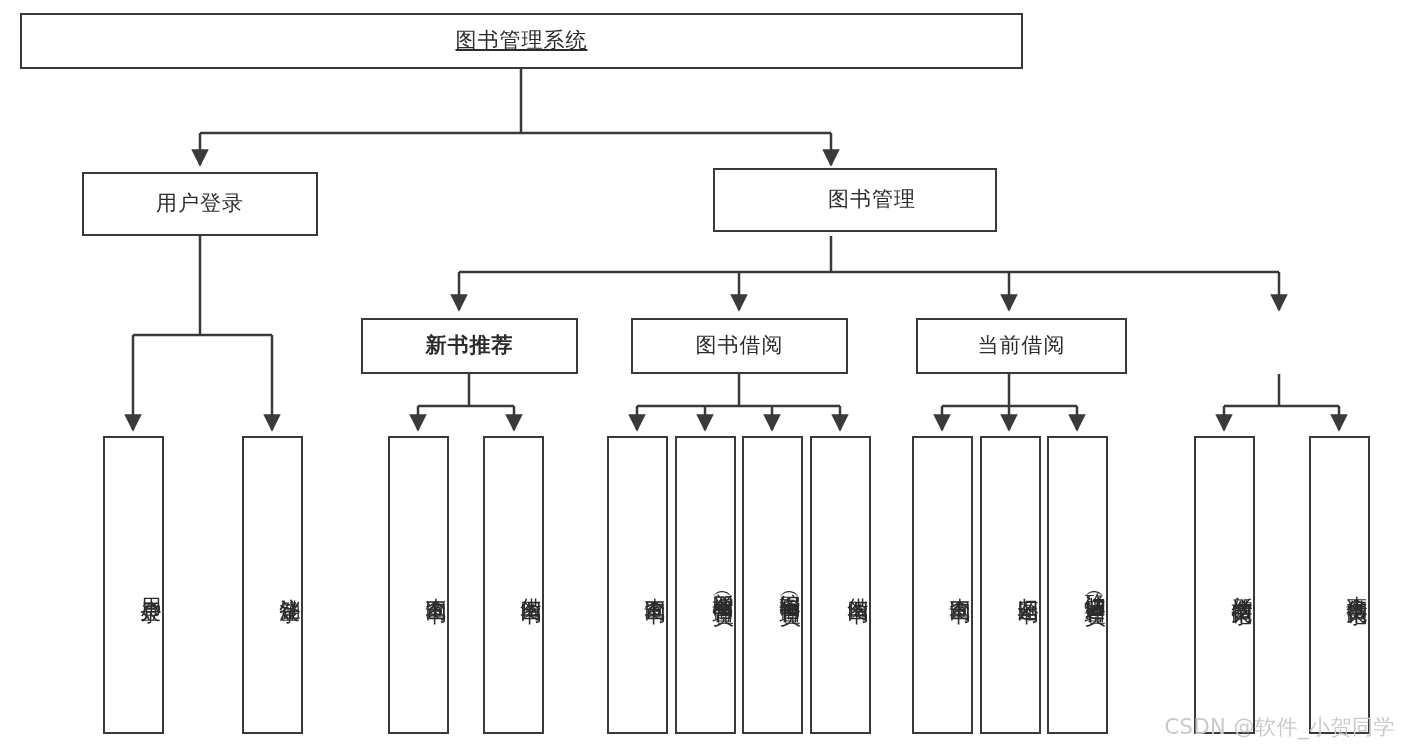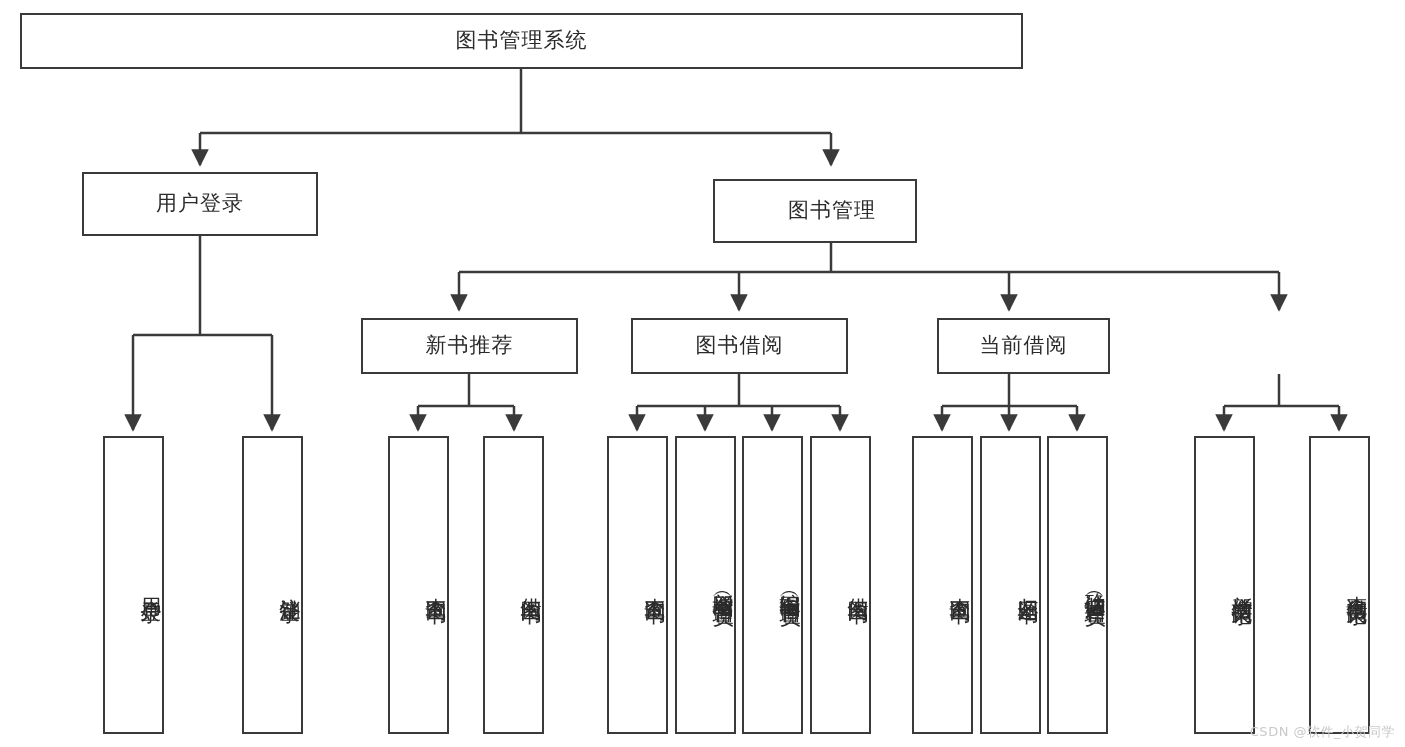--- a/index.html
+++ b/index.html
@@ -58,21 +58,21 @@
     display: block;
   }
   .node-label {
     display: block;
     white-space: nowrap;
   }
   #watermark {
     position: absolute;
     right: 10px;
     bottom: 6px;
-    font-size: 13px;
+    font-size: 21px;
     color: #c9c9c9;
     letter-spacing: 0.5px;
     z-index: 3;
     white-space: nowrap;
     font-family: "DejaVu Sans", "Liberation Sans", sans-serif;
   }
 </style>
 </head>
 <body>
 
@@ -121,38 +121,38 @@
       <path d="M 1009 406 L 1009 430" marker-end="url(#arrow)"></path>
       <path d="M 1077 406 L 1077 430" marker-end="url(#arrow)"></path>
 
       <path d="M 1279 374 L 1279 406"></path>
       <path d="M 1224 406 L 1339 406"></path>
       <path d="M 1224 406 L 1224 430" marker-end="url(#arrow)"></path>
       <path d="M 1339 406 L 1339 430" marker-end="url(#arrow)"></path>
     </g>
   </svg>
 
-  <div class="node horizontal" style="left:20px; top:13px; width:1003px; height:56px;">
+  <div class="node horizontal" style="left:20px; top:13px; width:1003px; height:56px;text-decoration:underline;">
     <span class="node-label">图书管理系统</span>
   </div>
 
   <div class="node horizontal" style="left:82px; top:172px; width:236px; height:64px;">
     <span class="node-label">用户登录</span>
   </div>
-  <div class="node horizontal" style="left:713px; top:179px; width:204px; height:64px;padding-left:34px;">
+  <div class="node horizontal" style="left:713px; top:168px; width:284px; height:64px;padding-left:34px;">
     <span class="node-label">图书管理</span>
   </div>
 
-  <div class="node horizontal" style="left:361px; top:318px; width:217px; height:56px;">
+  <div class="node horizontal" style="left:361px; top:318px; width:217px; height:56px;font-weight:bold;">
     <span class="node-label">新书推荐</span>
   </div>
   <div class="node horizontal" style="left:631px; top:318px; width:217px; height:56px;text-align:right;">
     <span class="node-label">图书借阅</span>
   </div>
-  <div class="node horizontal" style="left:937px; top:318px; width:173px; height:56px;align-items:center;">
+  <div class="node horizontal" style="left:916px; top:318px; width:211px; height:56px;align-items:center;">
     <span class="node-label">当前借阅</span>
   </div>
 
   <div class="node vertical" style="left:103px; top:436px; width:61px; height:298px;">
     <span class="node-label">用户登录</span>
   </div>
   <div class="node vertical" style="left:242px; top:436px; width:61px; height:298px;">
     <span class="node-label">注销登录</span>
   </div>
 

